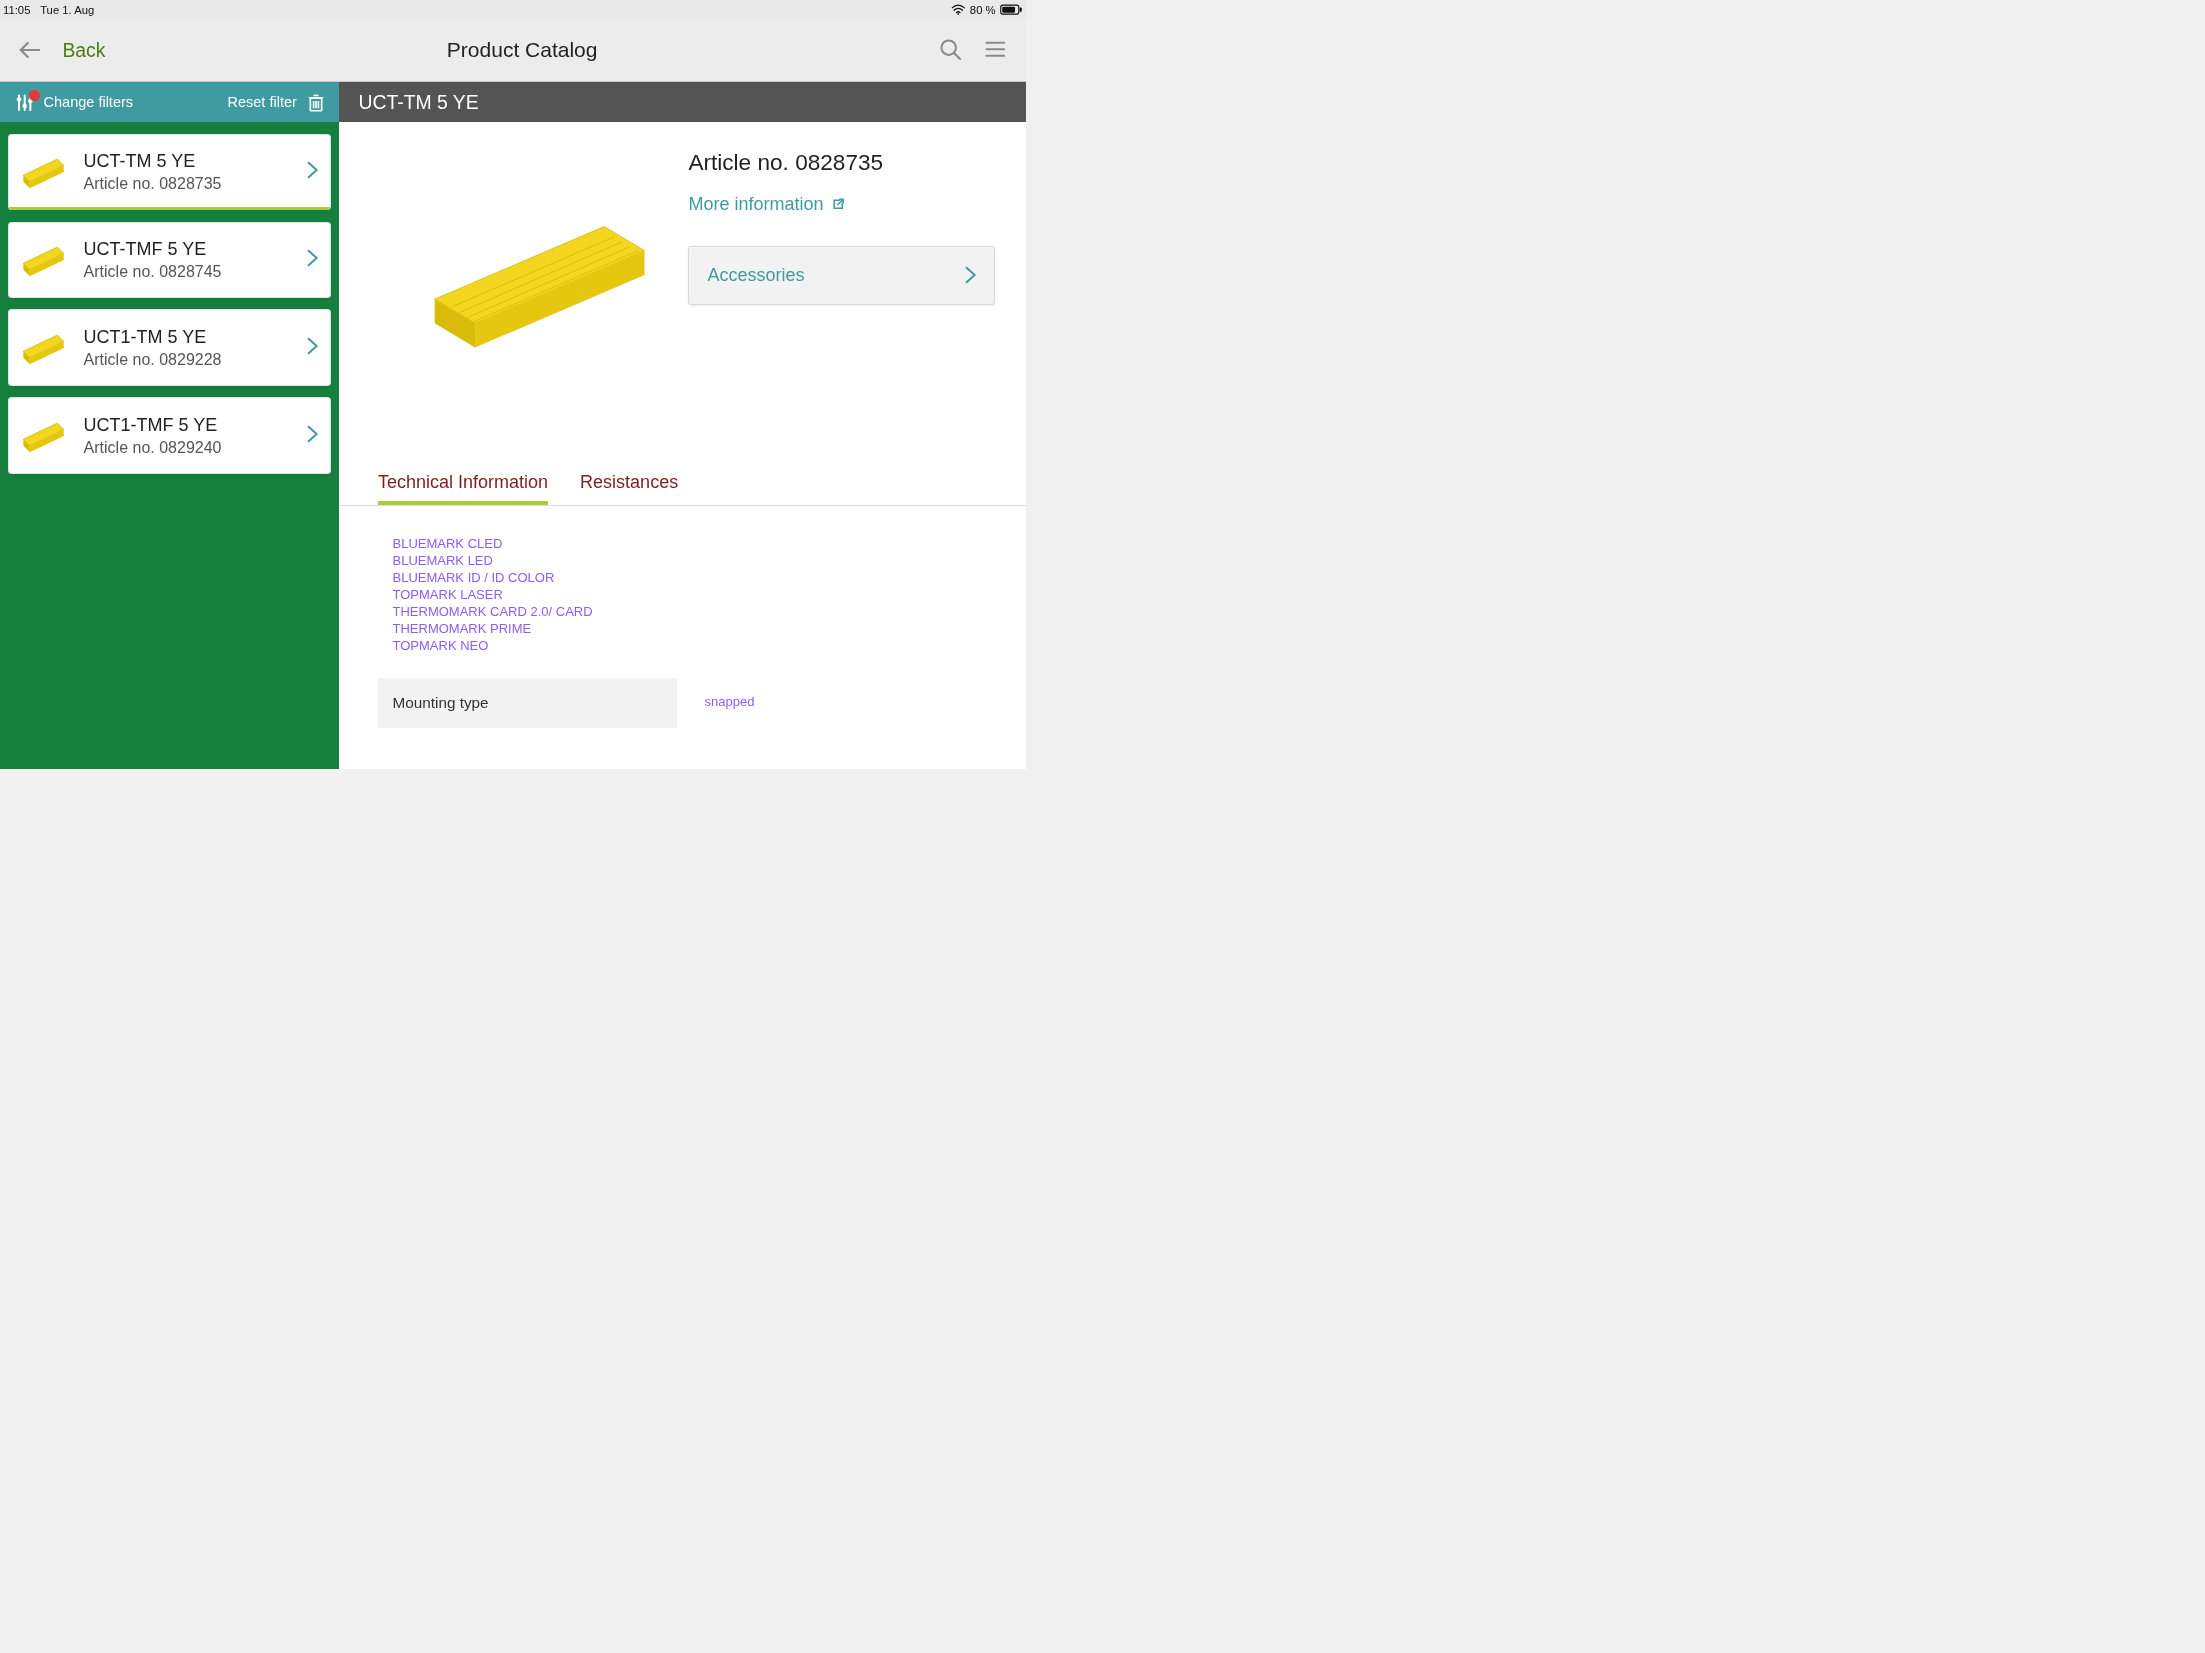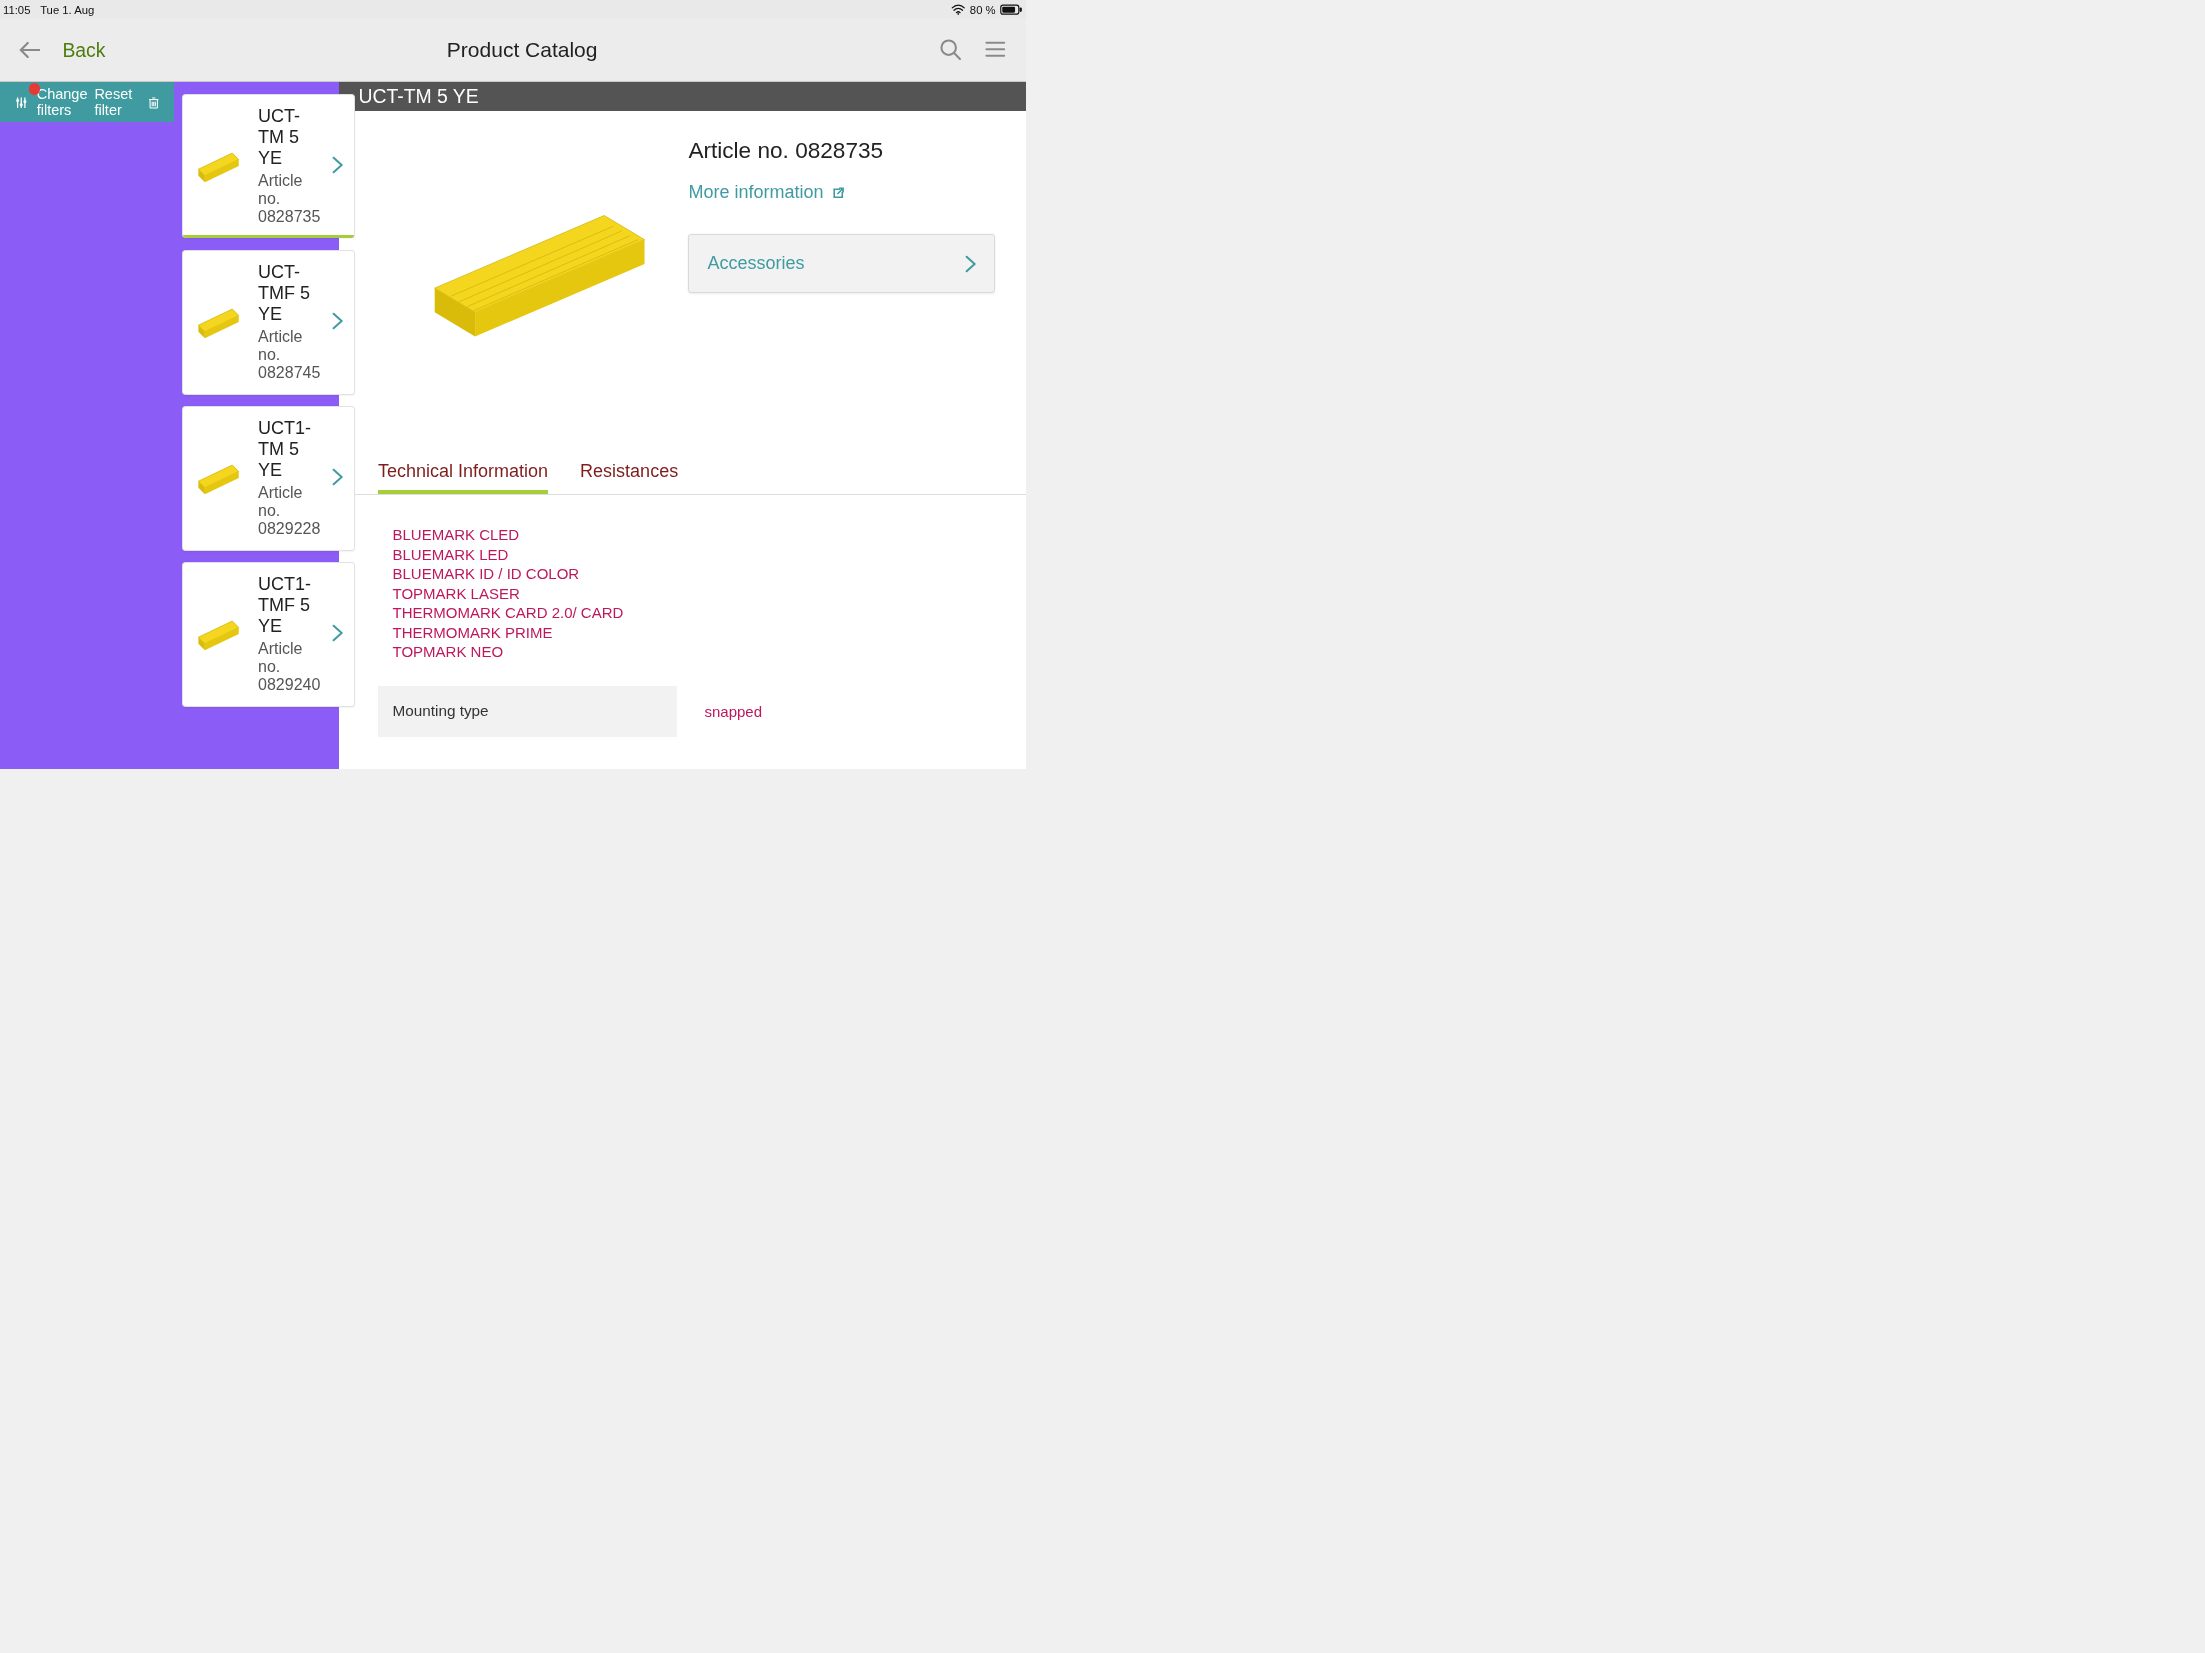--- a/index.html
+++ b/index.html
@@ -15,21 +15,21 @@
   
   .nav-header { height: 63px; display: flex; align-items: center; justify-content: space-between; padding: 0 19.4px; background: #ececec; border-bottom: 0.8px solid #c8c8c8; }
   .nav-back { display: flex; align-items: center; gap: 22px; color: #4d7c0f; font-size: 19.4px; cursor: pointer; }
   .nav-back svg { width: 21px; height: 18px; }
   .nav-title { font-size: 21px; color: #222; }
   .nav-actions { display: flex; align-items: center; gap: 22.6px; }
   .nav-actions svg { width: 22.6px; height: 22.6px; stroke: #8a8a8a; }
 
   
   .body { flex: 1; display: flex; overflow: hidden; }
-  .sidebar { width: 339px; display: flex; background: #8b5cf6; }
+  .sidebar { width: 339px; display: flex; flex-direction: column; background: #15803d; }
   .main { flex: 1; display: flex; flex-direction: column; background: #fff; overflow: auto; }
 
   
   .filter-bar { height: 40px; background: #3f9ba0; color: #fff; display: flex; align-items: center; justify-content: space-between; padding: 0 14.5px; font-size: 14.5px; }
   .filter-left { display: flex; align-items: center; gap: 9.7px; position: relative; cursor: pointer; }
   .filter-left .badge { position: absolute; top: -3.2px; left: 14.5px; width: 11.3px; height: 11.3px; background: #e53935; border-radius: 50%; }
   .filter-right { display: flex; align-items: center; gap: 9.7px; cursor: pointer; }
   .filter-bar svg { stroke: #fff; fill: none; }
 
   
@@ -57,21 +57,21 @@
 
   
   .tabs { display: flex; gap: 32px; padding: 0 39px; border-bottom: 0.8px solid #ddd; margin-top: 8px; }
   .tab { padding: 8px 0 11.3px; font-size: 18px; color: #7f1d1d; cursor: pointer; position: relative; margin-top: 36px; }
   .tab.active::after { content:""; position:absolute; left:0; right:0; bottom:-0.8px; height:4px; background:#a6ce39; }
 
   
   .tech-table { padding: 14.5px 39px 32px; display: flex; flex-direction: column; gap: 8px; }
   .tech-row { display: flex; gap: 13px; }
   .tech-key { width: 299px; background: #f2f2f2; padding: 16px 14.5px; font-size: 15.3px; color: #333; }
-  .tech-val { flex: 1; padding: 16px 14.5px; font-size: 15px; color: #be185d; }
+  .tech-val { flex: 1; padding: 16px 14.5px; font-size: 13px; color: #8b5cf6; }
   .tech-val div { line-height: 1.3; }
 
 </style>
 </head>
 <body>
 
 <div class="root">
 
   <div class="status-bar">
     <div class="status-left">

